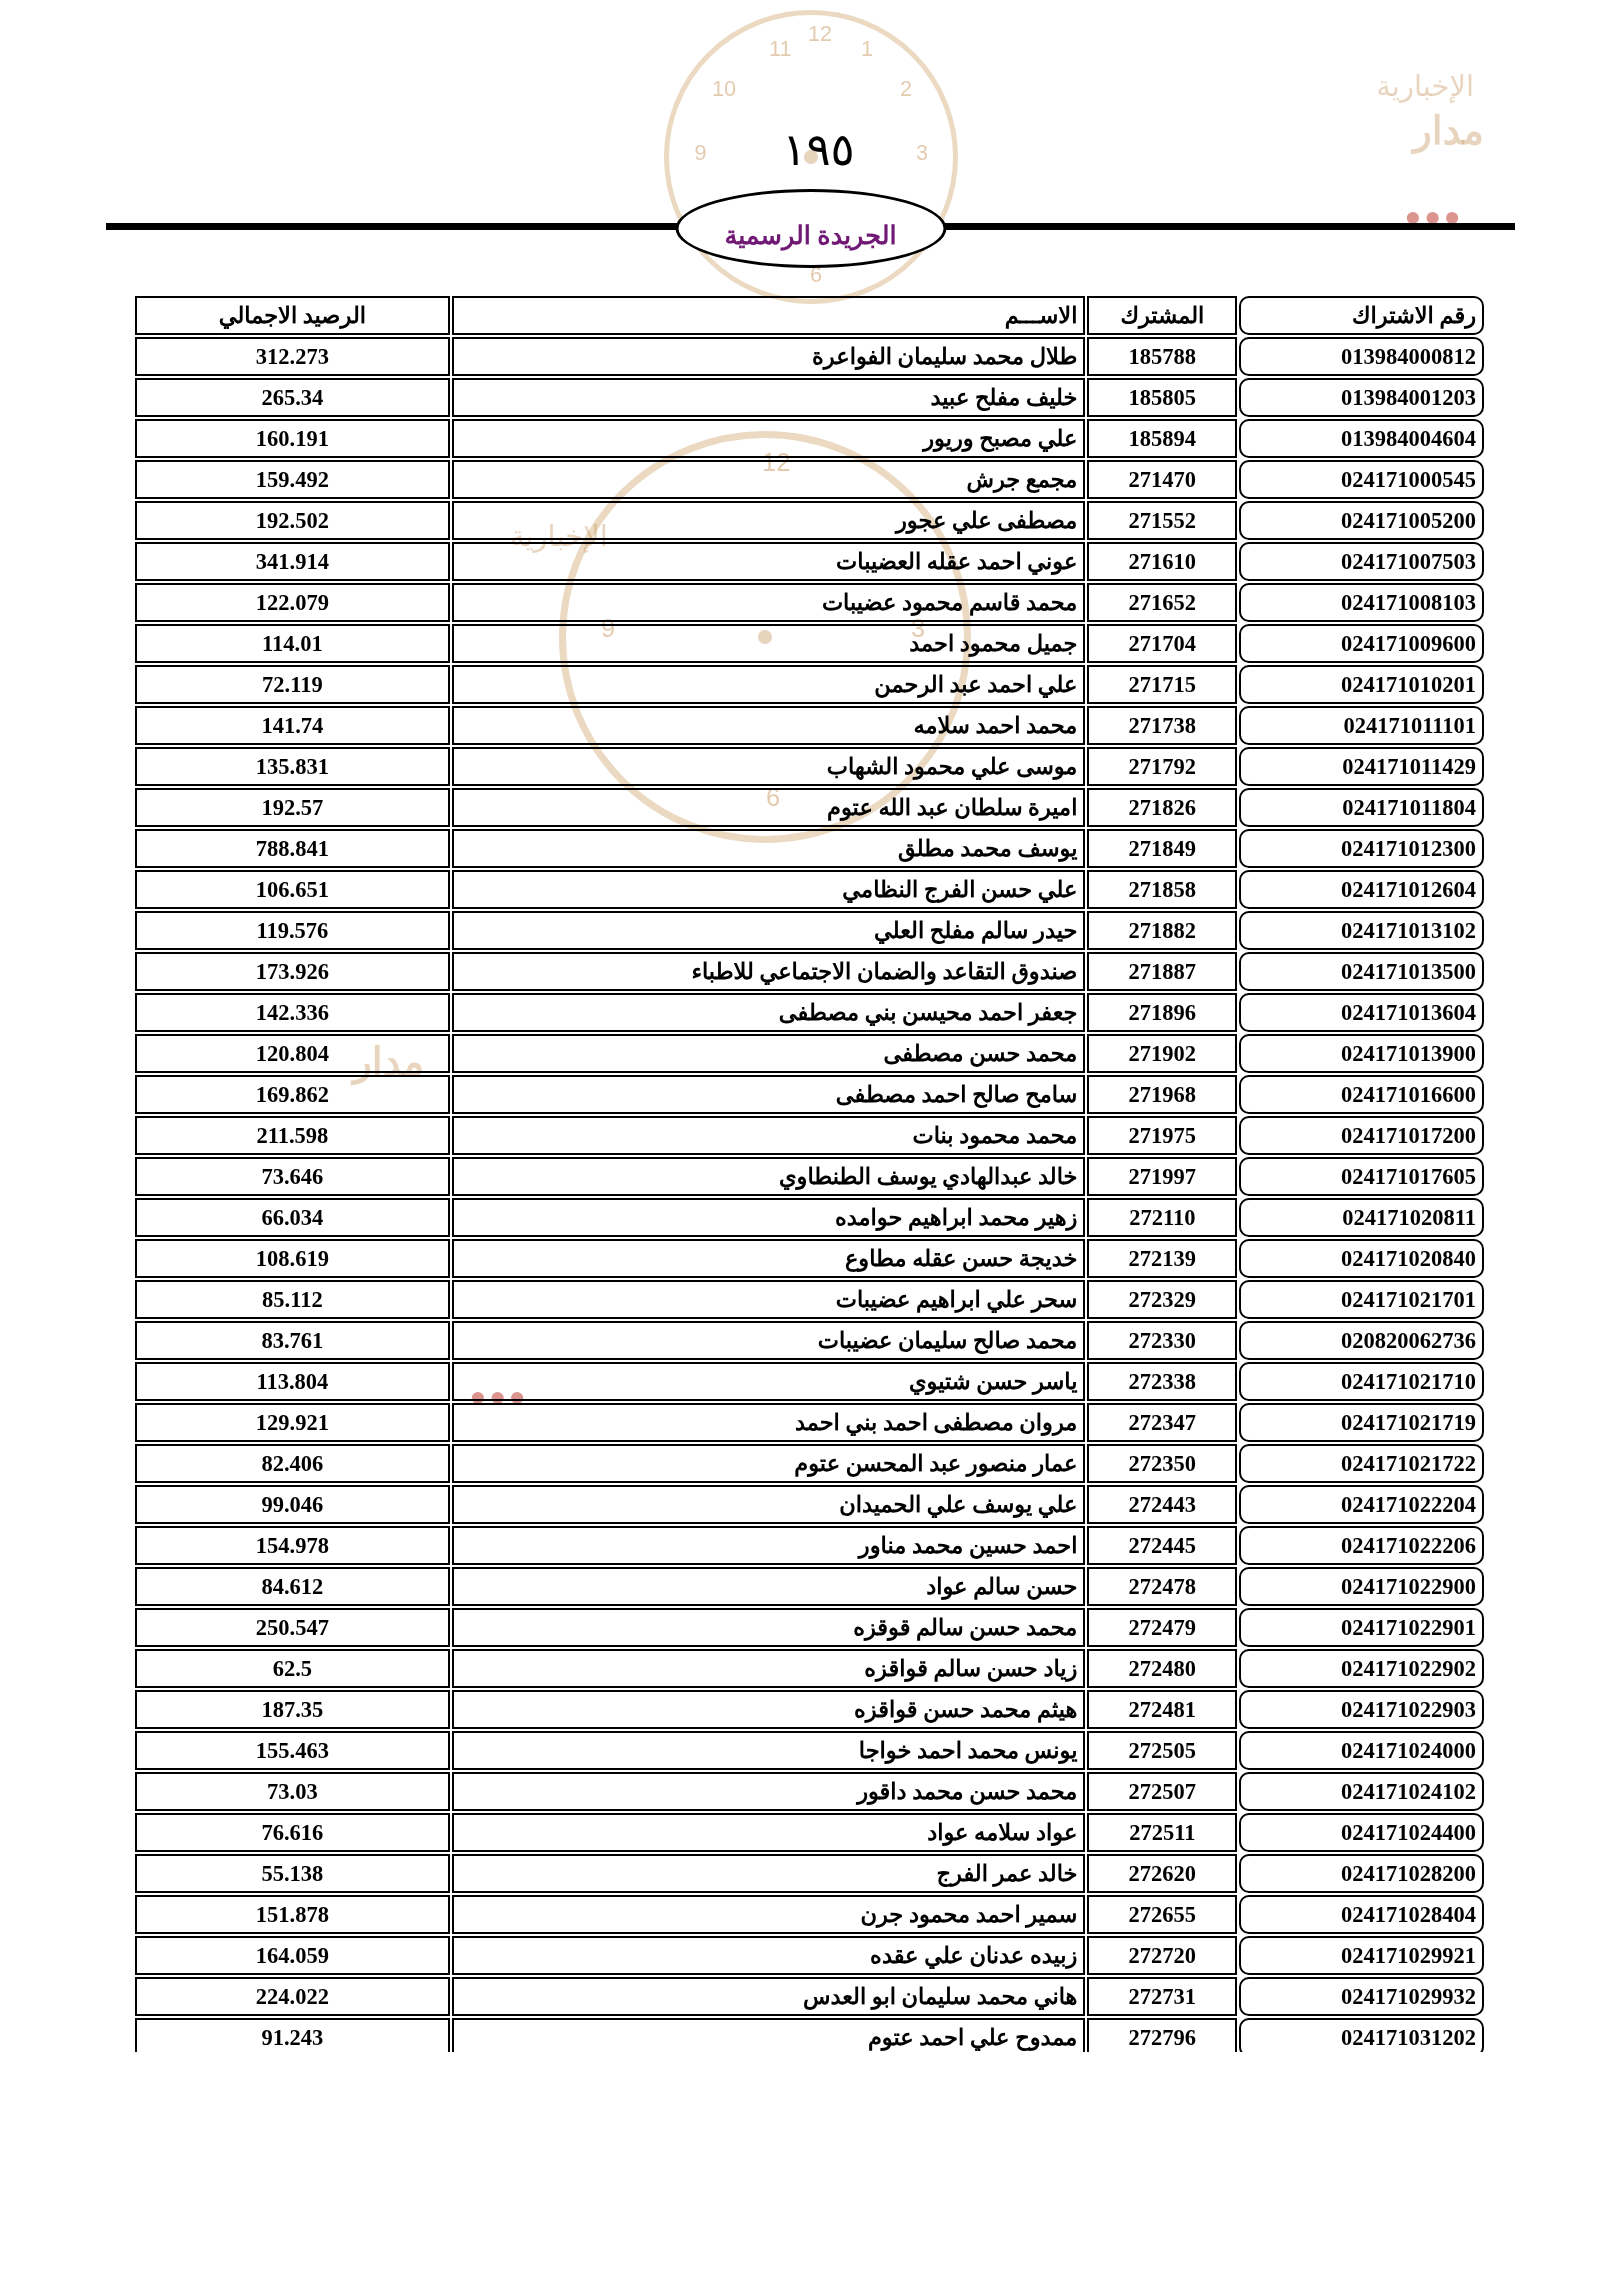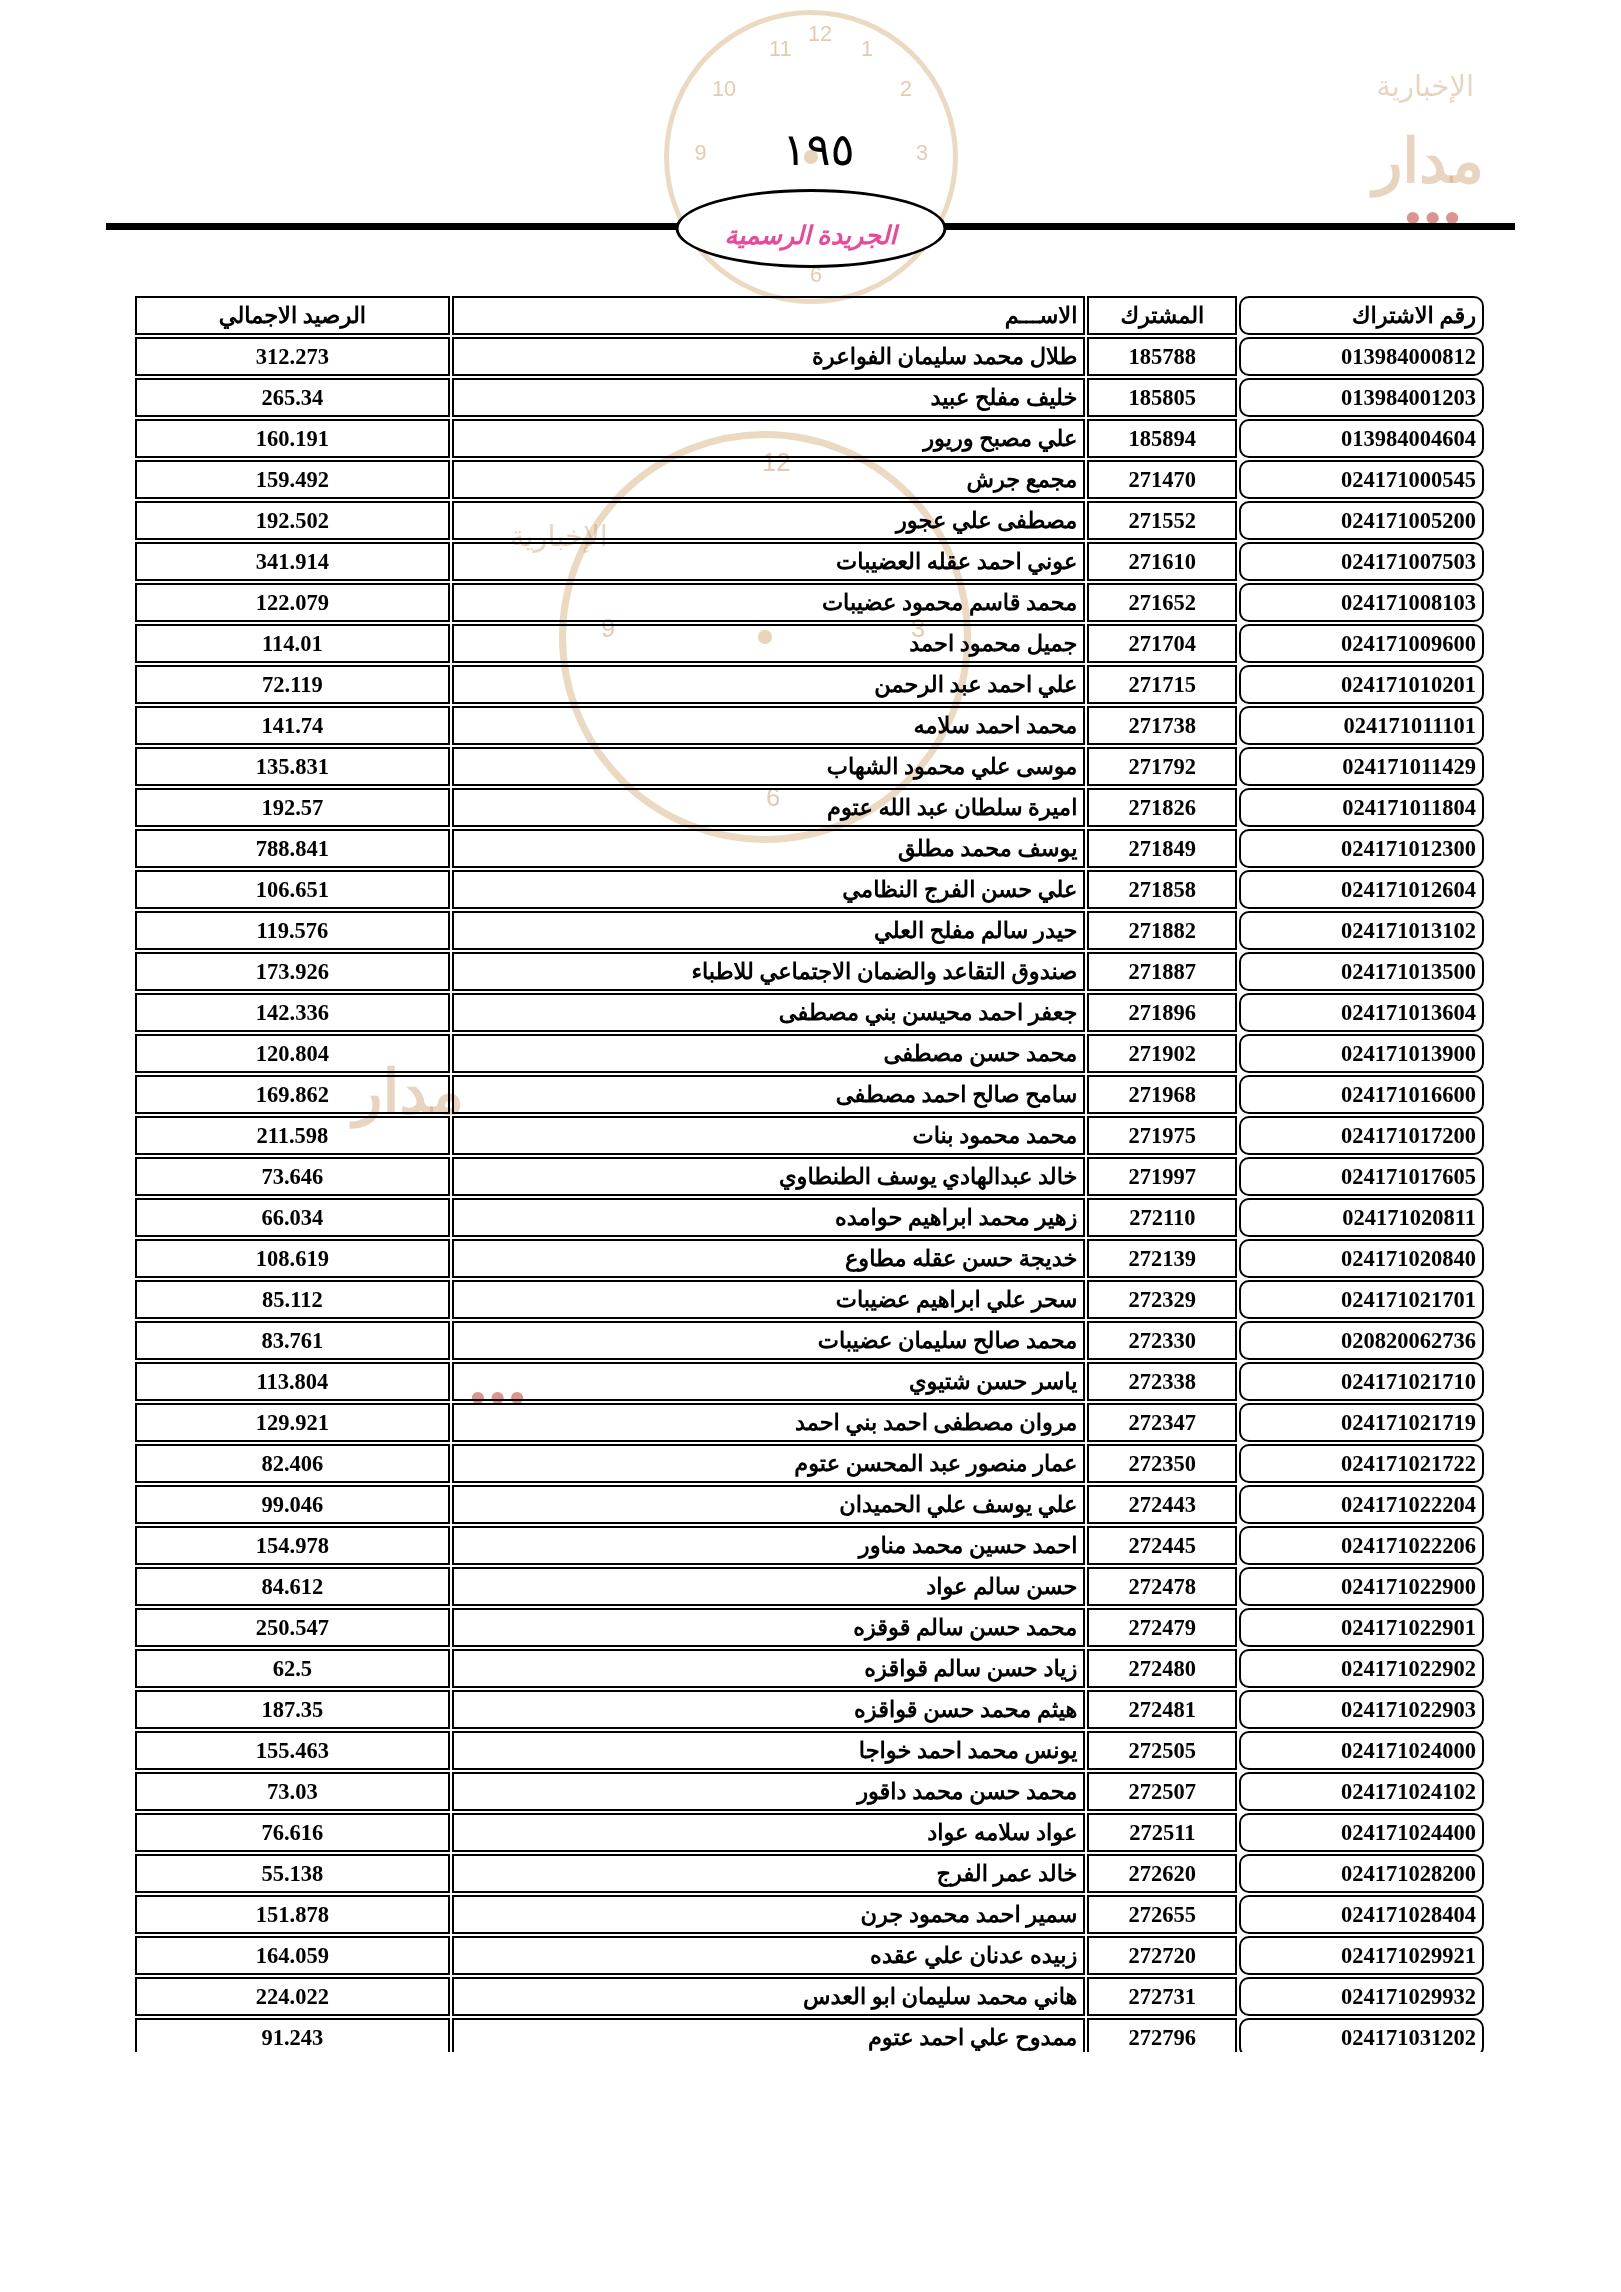--- a/index.html
+++ b/index.html
@@ -41,25 +41,24 @@
     background: rgba(210, 170, 120, 0.5);
   }
   .wm-num {
     position: absolute;
     color: rgba(205, 160, 110, 0.55);
     font-size: 21.6px;
     font-family: "Liberation Sans", sans-serif;
   }
   .wm-text-ar {
     color: rgba(200, 150, 95, 0.40);
-    font-size: 61px;
+    font-size: 39px;
     font-weight: bold;
     font-family: "Liberation Sans", sans-serif;
     letter-spacing: 2px;
-    margin-top: 17px;
   }
   .wm-text-sm {
     color: rgba(200, 150, 95, 0.40);
     font-size: 29px;
     font-family: "Liberation Sans", sans-serif;
   }
   .wm-dots {
     color: rgba(190, 60, 50, 0.55);
     font-size: 45px;
     letter-spacing: 3.9px;
@@ -99,24 +98,23 @@
     border-radius: 50%;
     background: #fff;
     display: flex;
     align-items: center;
     justify-content: center;
     z-index: 6;
   }
   .header-badge span {
     font-size: 25.5px;
     font-weight: bold;
-    color: #ec4899;
+    color: #701a75;
     font-family: "Liberation Serif", serif;
     margin-top: 13.7px;
-    font-style: italic;
   }
 
   
   .table-wrap {
     position: absolute;
     top: 294px;
     left: 133px;
     width: 1353px;
     z-index: 3;
   }

